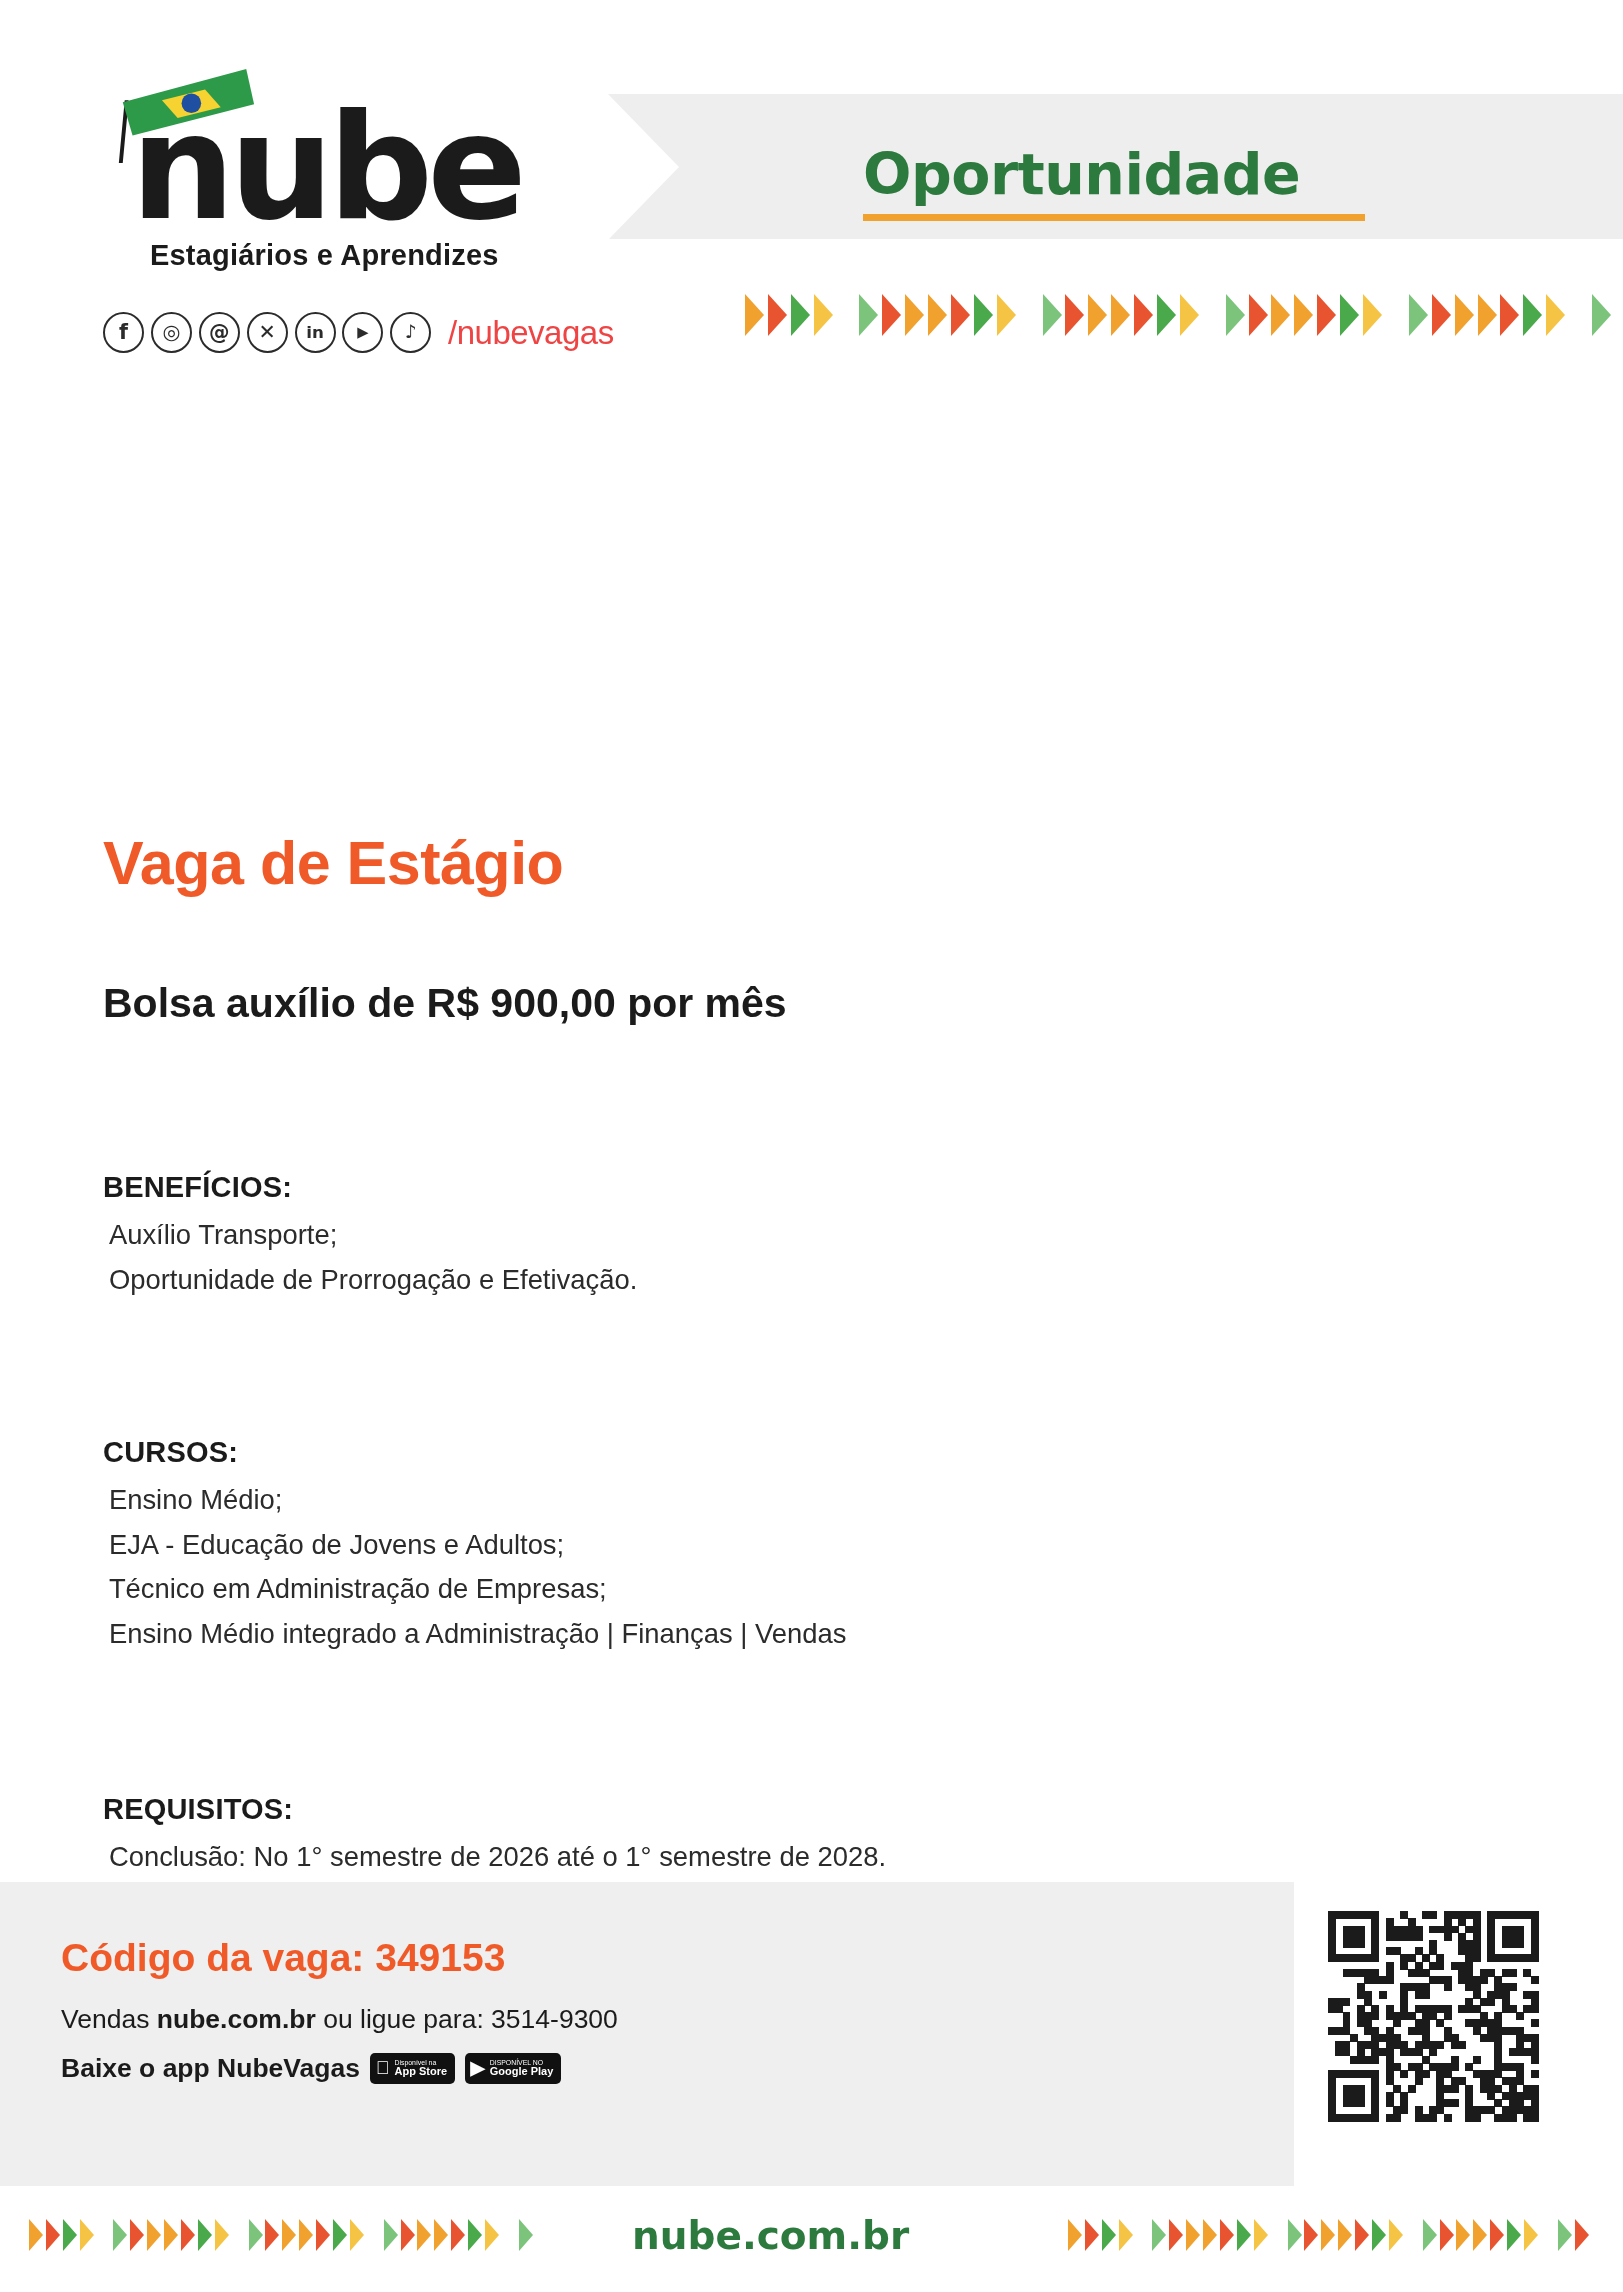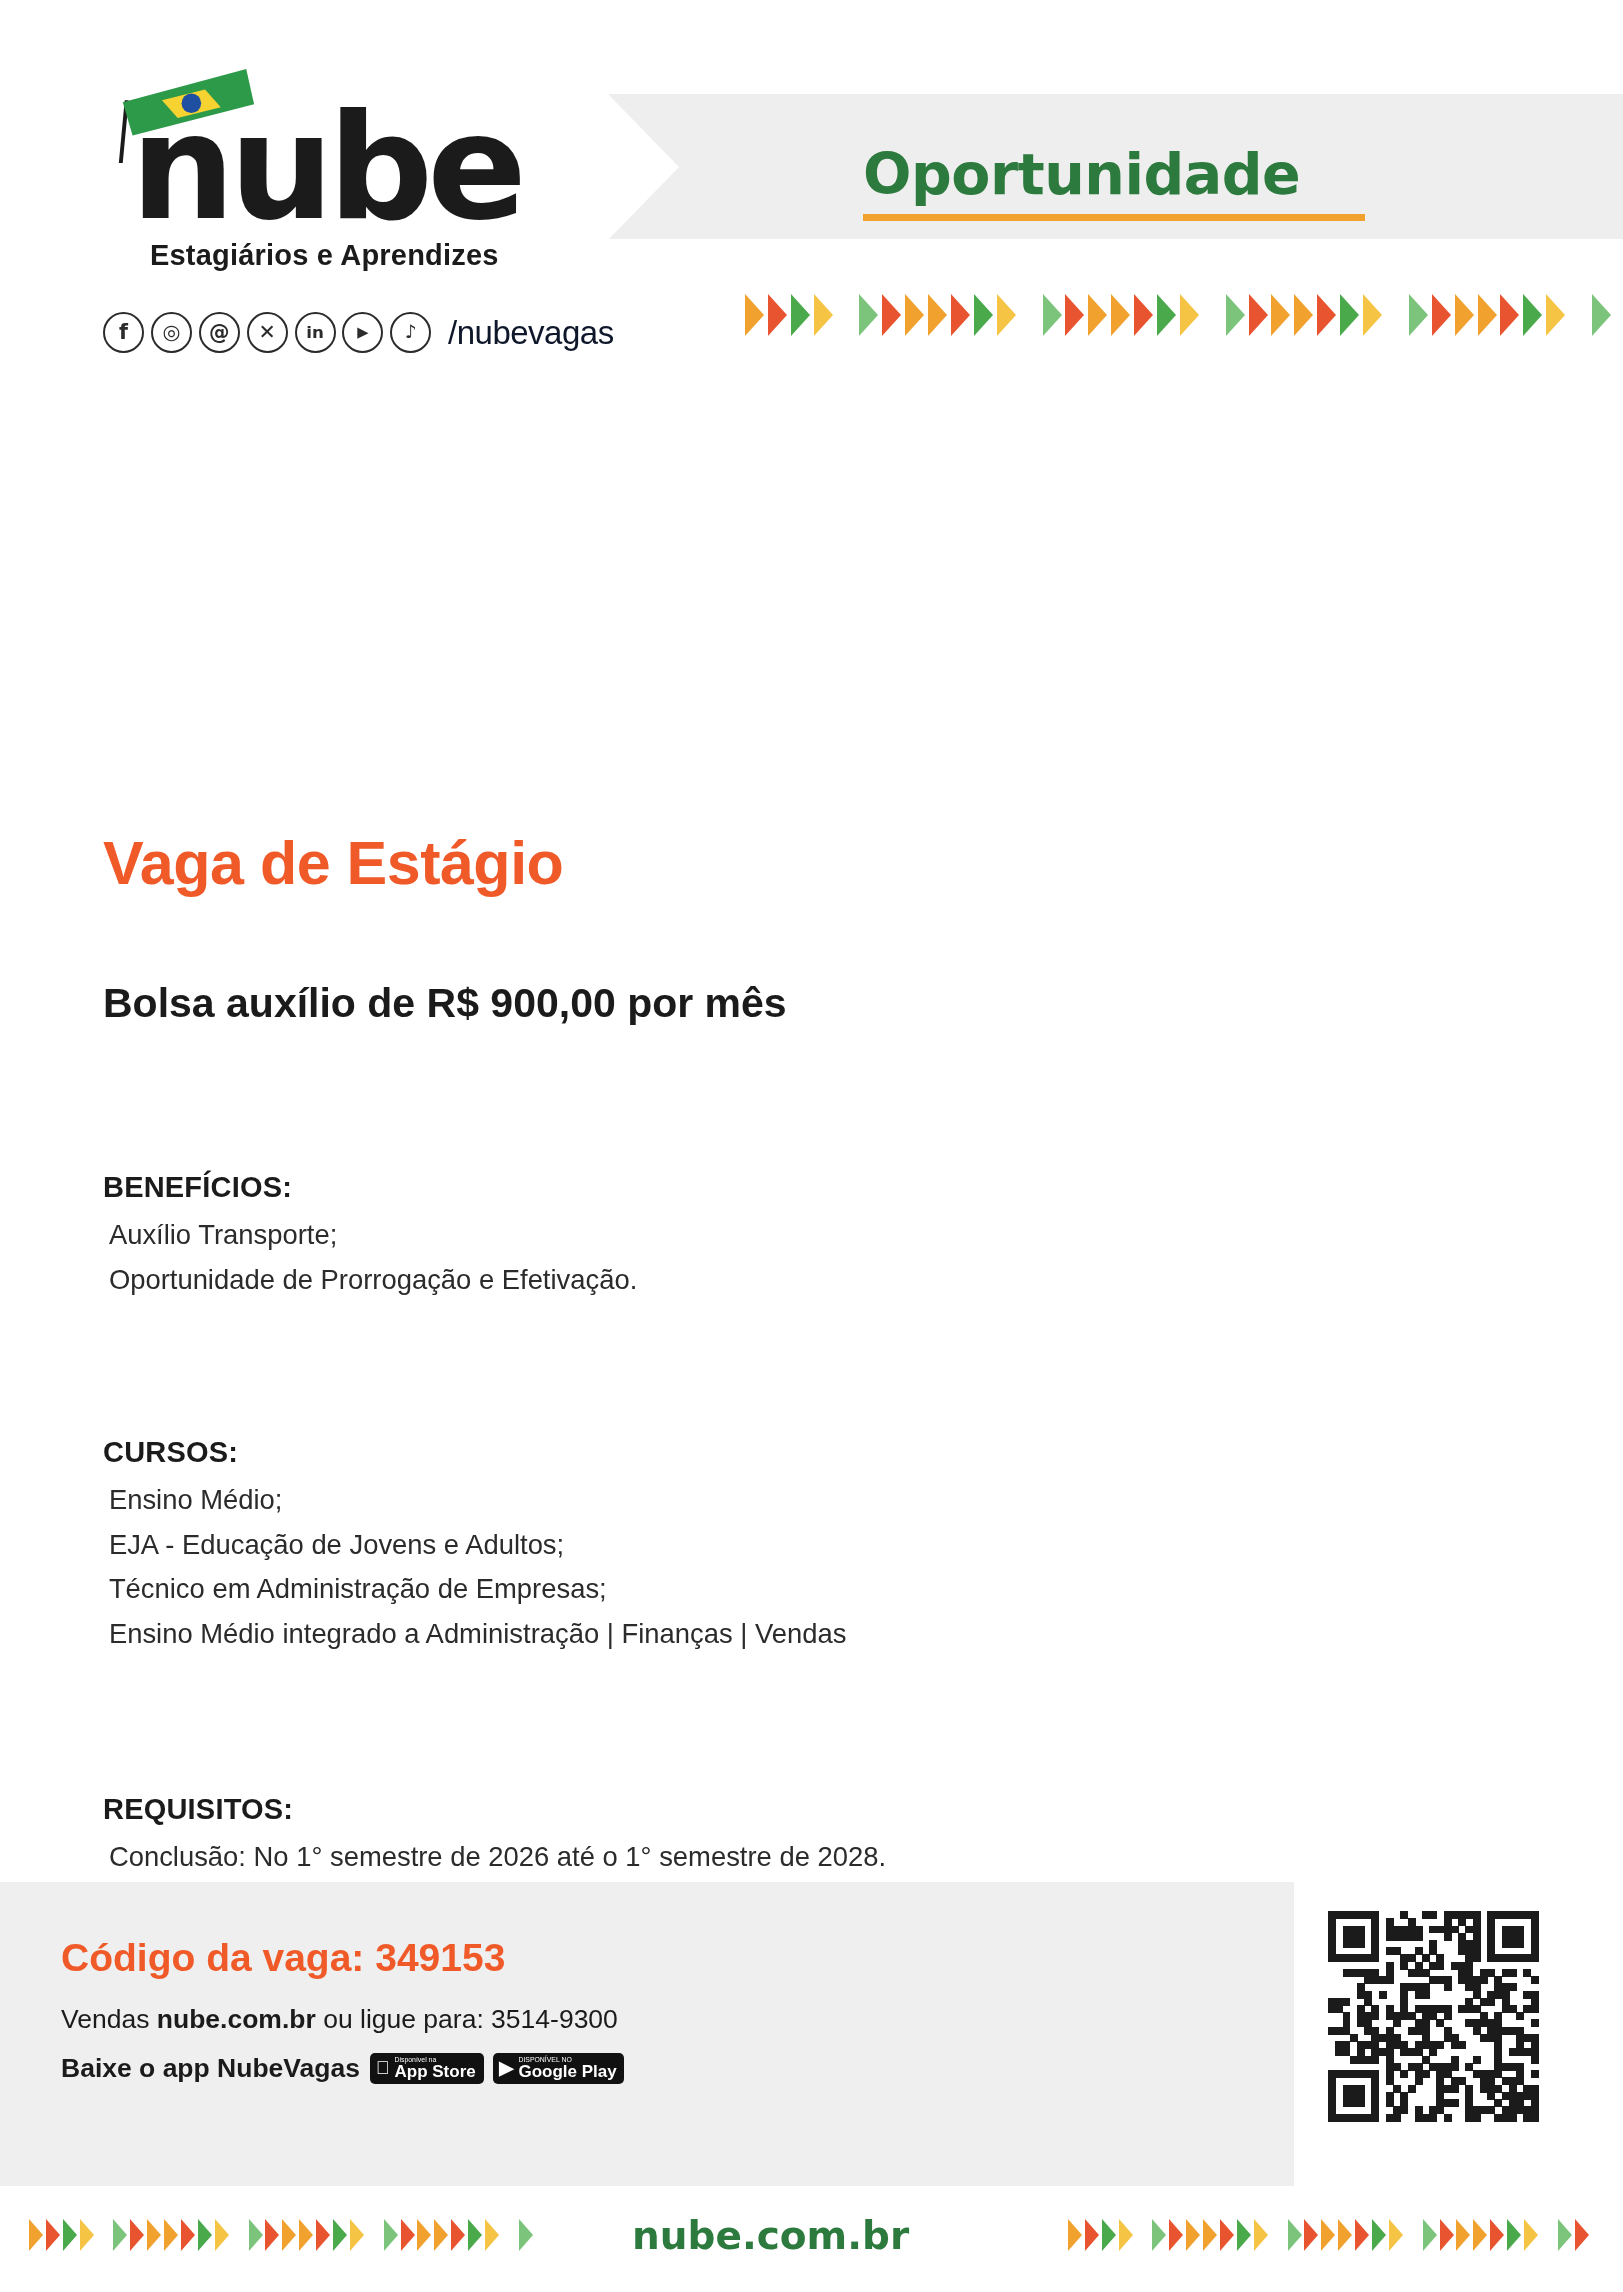--- a/index.html
+++ b/index.html
@@ -74,21 +74,21 @@
     justify-content: center;
     font-size: 20.6px;
     font-weight: 700;
     color: #2b2b2b;
     font-family: "DejaVu Sans", sans-serif;
     line-height: 1;
   }
   .handle {
     margin-left: 9.8px;
     font-size: 33px;
-    color: #0f172a;
+    color: #ef4444;
     letter-spacing: -0.5px;
   }
 
   .opp-banner {
     position: absolute;
     left: 608px;
     top: 94px;
     right: 0;
     height: 145px;
     background: #eeeeee;
@@ -237,21 +237,21 @@
     border-radius: 4.9px;
     padding: 3.9px 7.8px 3.9px 5.9px;
     display: flex;
     align-items: center;
     gap: 4.9px;
     height: 31px;
   }
   .store-badge .glyph { font-size: 18.6px; line-height: 1; }
   .store-badge .txt { display: flex; flex-direction: column; line-height: 1.05; }
   .store-badge .txt .small { font-size: 6.9px; font-weight: 400; }
-  .store-badge .txt .big { font-size: 17px; font-weight: 700; }
+  .store-badge .txt .big { font-size: 11px; font-weight: 700; }
 
   
   .qr {
     position: absolute;
     left: 1328px;
     top: 1911px;
     width: 210px;
     height: 210px;
   }
   .qr canvas, .qr .cell { position: absolute; background: #1b1b1b; }

